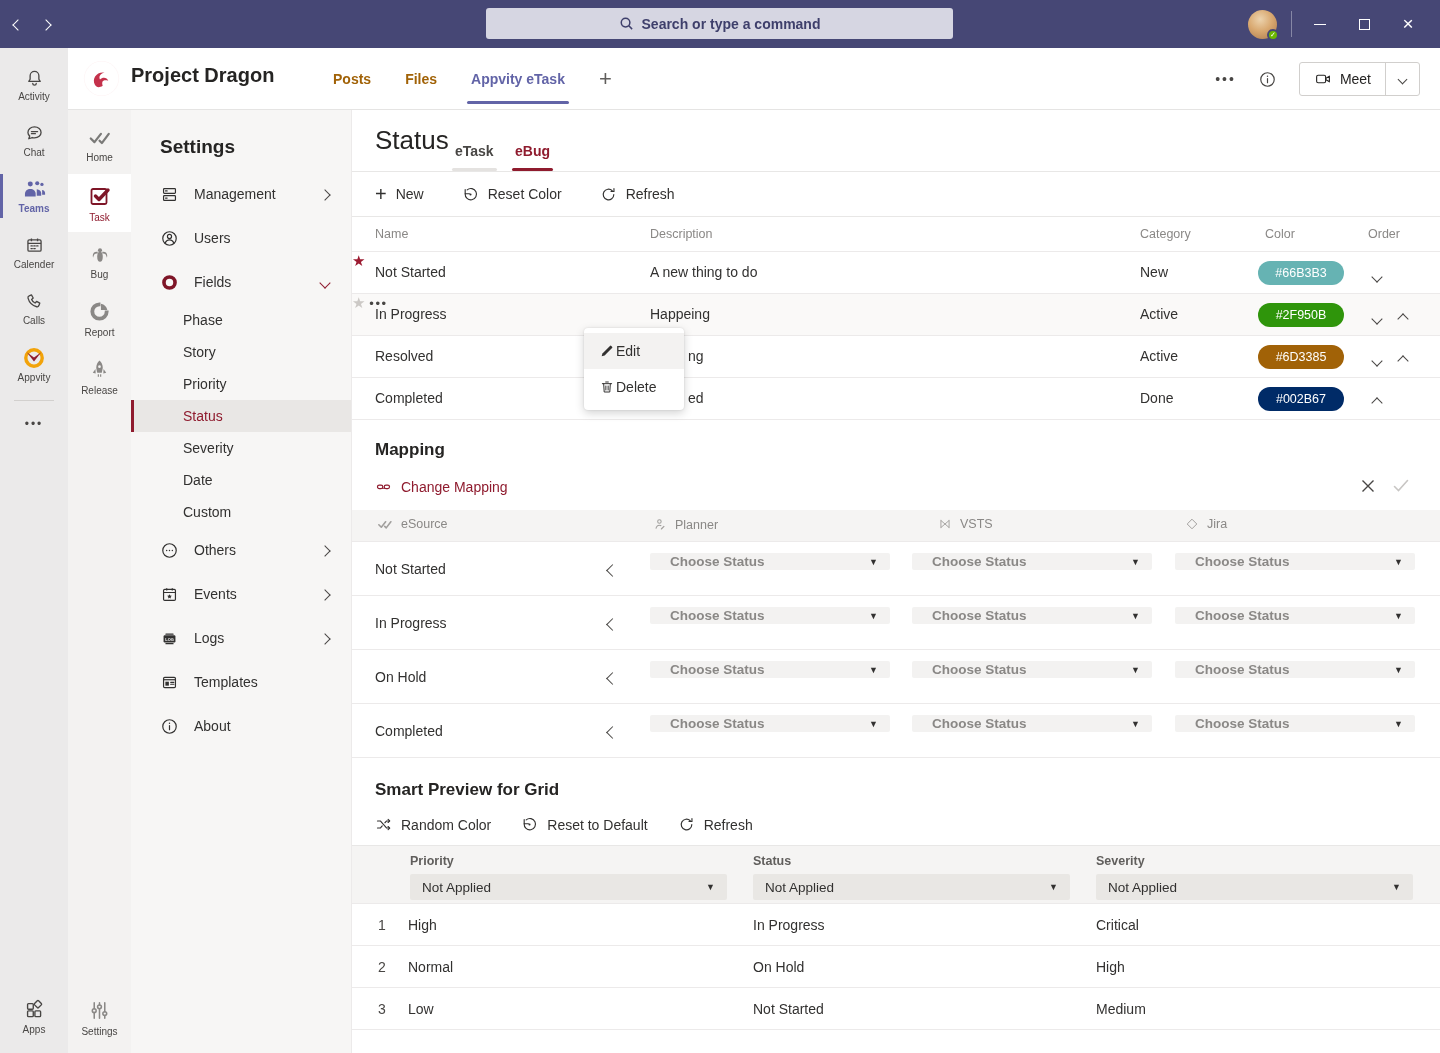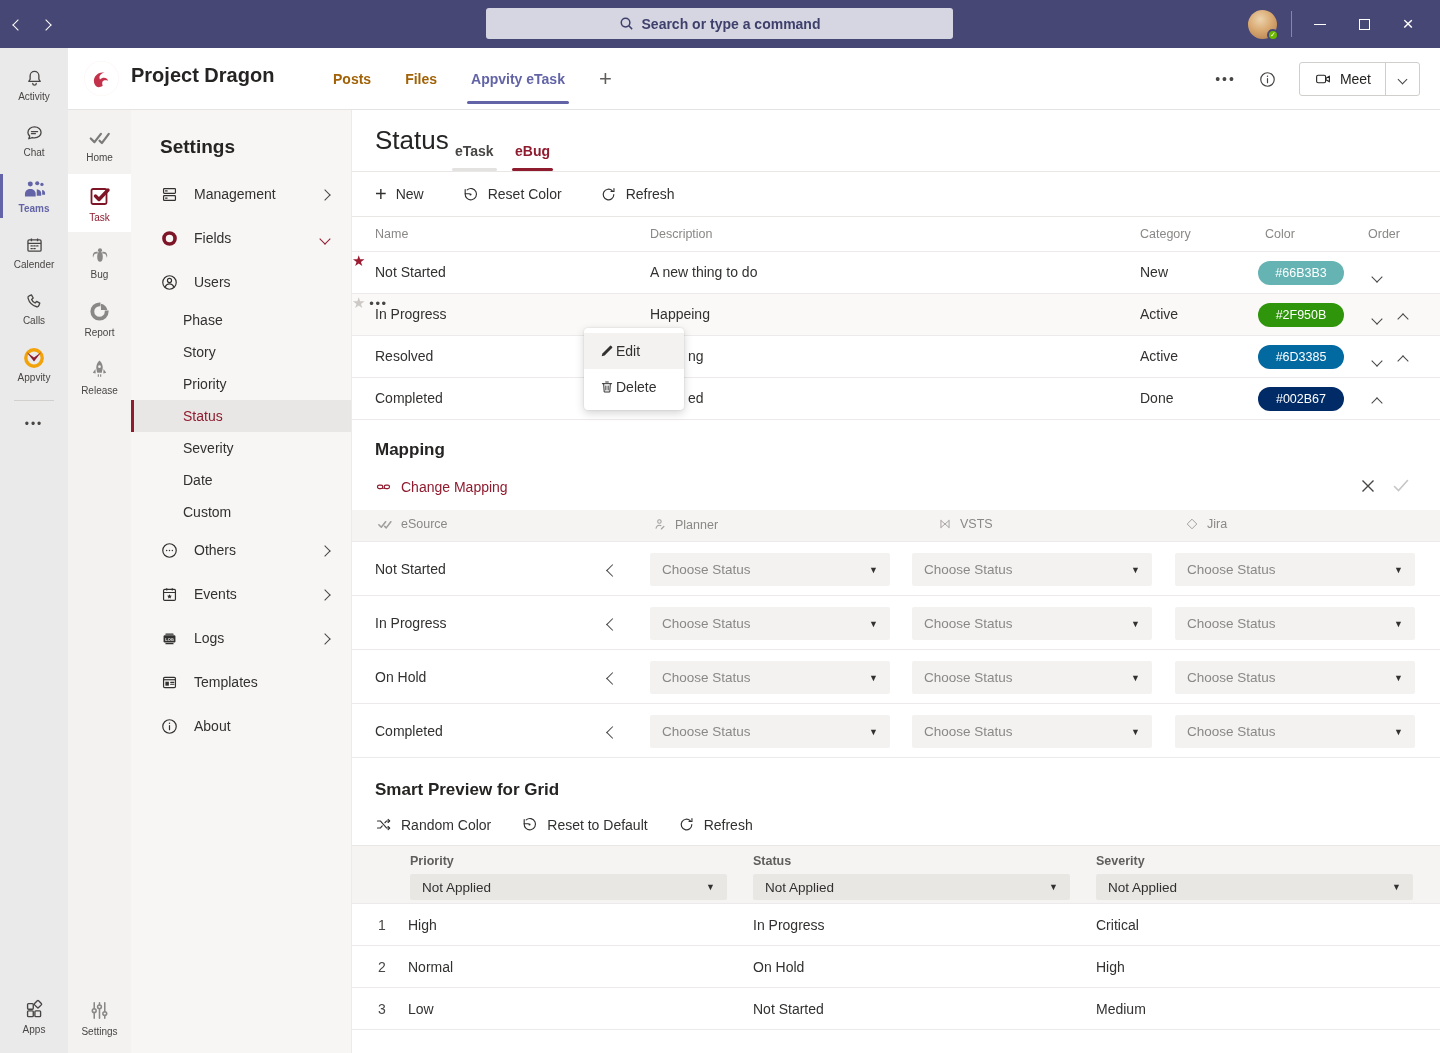--- a/index.html
+++ b/index.html
@@ -116,22 +116,22 @@
   .map-title { padding:20px 0 6px 23px; font-size:17px; font-weight:bold; color:#252423; }
   .map-linkrow { position:relative; height:44px;text-align:right; }
   .map-link { position:absolute; left:23px; top:12px; display:flex; align-items:center; gap:9px; color:#8f1b2e; font-size:14px; cursor:pointer; }
   .map-x { position:absolute; left:1008px; top:12px; cursor:pointer; }
   .map-check { position:absolute; left:1040px; top:12px; cursor:default; }
   .map-head { position:relative; height:32px; background:#f5f4f3; border-bottom:1px solid #eceaea; font-size:12.5px; color:#8a8886; }
   .map-head .hcol { position:absolute; top:7px; display:flex; align-items:center; gap:8px; }
   .map-row { position:relative; height:54px; border-bottom:1px solid #eceaea; font-size:14px; color:#323130; }
   .map-row .rlabel { position:absolute; left:23px; top:19px; }
   .map-row .backchev { position:absolute; left:256px; top:20px; }
-  .dd { position:absolute; top:11px; width:240px; height:33px; background:#f3f2f1; border-radius:2px; display:flex; align-items:center;
-    justify-content:space-between; padding:0 12px 0 12px; cursor:pointer; }
+  .dd { position:absolute; top:11px; width:240px; height:17px; background:#f3f2f1; border-radius:2px; display:flex; align-items:center;
+    justify-content:space-between; padding:0 12px 0 20px; cursor:pointer;font-weight:bold; }
   .dd .dd-text { font-size:13.5px; color:#8a8886; }
   .dd .dd-caret { font-size:9px; color:#323130; }
   .dd.p1 { left:298px; } .dd.p2 { left:560px; } .dd.p3 { left:823px; }
 
   
   .sm-title { padding:22px 0 4px 23px; font-size:17px; font-weight:bold; color:#252423; }
   .sm-toolbar { height:42px; display:flex; align-items:center; padding-left:23px; gap:30px; border-bottom:1px solid #e8e7e6; }
   .sm-head { position:relative; height:58px; background:#f5f4f3; border-bottom:1px solid #eceaea; }
   .sm-head .hlabel { position:absolute; top:8px; font-size:12.5px; font-weight:bold; color:#605e5c; }
   .dd2 { position:absolute; top:28px; width:317px; height:26px; background:#e9e7e4; border-radius:2px; display:flex; align-items:center;
@@ -344,35 +344,35 @@
           <rect x="4.5" y="4.5" width="15" height="6" rx="1"></rect>
           <rect x="4.5" y="13.5" width="15" height="6" rx="1"></rect>
           <path d="M7 7.5h2M7 16.5h2" stroke-linecap="round"></path>
         </svg>
       <span>Management</span>
       <span class="spacer"></span>
         <span class="chevwrap"><i class="chv right dark thin"></i></span>
     </div>
 
     <div class="sp-item">
-      <svg class="ic" width="19" height="19" viewBox="0 0 24 24">
-          <circle cx="12" cy="12" r="7" fill="none" stroke="#7e1527" stroke-width="4.6"></circle>
-        </svg>
-      <span>Fields</span>
-      <span class="spacer"></span>
-        <span class="chevwrap"><i class="chv down thin" style="border-color:#8f1b2e;"></i></span>
-    </div>
-
-    <div class="sp-item">
       <svg class="ic" width="19" height="19" viewBox="0 0 24 24" fill="none" stroke="#323130" stroke-width="1.5">
           <circle cx="12" cy="12" r="8.5"></circle>
           <circle cx="12" cy="9.5" r="2.6"></circle>
           <path d="M6.5 18c1-2.8 3-4.2 5.5-4.2s4.5 1.4 5.5 4.2"></path>
         </svg>
       <span>Users</span>
+    </div>
+
+    <div class="sp-item">
+      <svg class="ic" width="19" height="19" viewBox="0 0 24 24">
+          <circle cx="12" cy="12" r="7" fill="none" stroke="#7e1527" stroke-width="4.6"></circle>
+        </svg>
+      <span>Fields</span>
+      <span class="spacer"></span>
+        <span class="chevwrap"><i class="chv down thin" style="border-color:#8f1b2e;"></i></span>
     </div>
 
     <div class="sp-sub">Phase</div>
     <div class="sp-sub">Story</div>
     <div class="sp-sub">Priority</div>
     <div class="sp-sub active">Status</div>
     <div class="sp-sub">Severity</div>
     <div class="sp-sub">Date</div>
     <div class="sp-sub">Custom</div>
 
@@ -491,21 +491,21 @@
       <span class="cell c-cat">Active</span>
       <span class="pill" style="background-color: rgb(47, 149, 11);">#2F950B</span>
       <span class="c-chev1"><i class="chv down dark thin"></i></span>
       <span class="c-chev2"><i class="chv up dark thin"></i></span>
     </div>
 
     <div class="t1-row">
       <span class="cell c-name">Resolved</span>
       <span class="cell c-desc offset">ng</span>
       <span class="cell c-cat">Active</span>
-      <span class="pill" style="background-color: #0369a1;">#6D3385</span>
+      <span class="pill" style="background-color: #a16207;">#6D3385</span>
       <span class="c-chev1"><i class="chv down dark thin"></i></span>
       <span class="c-chev2"><i class="chv up dark thin"></i></span>
     </div>
 
     <div class="t1-row">
       <span class="cell c-name">Completed</span>
       <span class="cell c-desc offset">ed</span>
       <span class="cell c-cat">Done</span>
       <span class="pill" style="background-color: rgb(0, 43, 103);">#002B67</span>
       <span class="c-chev1"><i class="chv up dark thin"></i></span>

